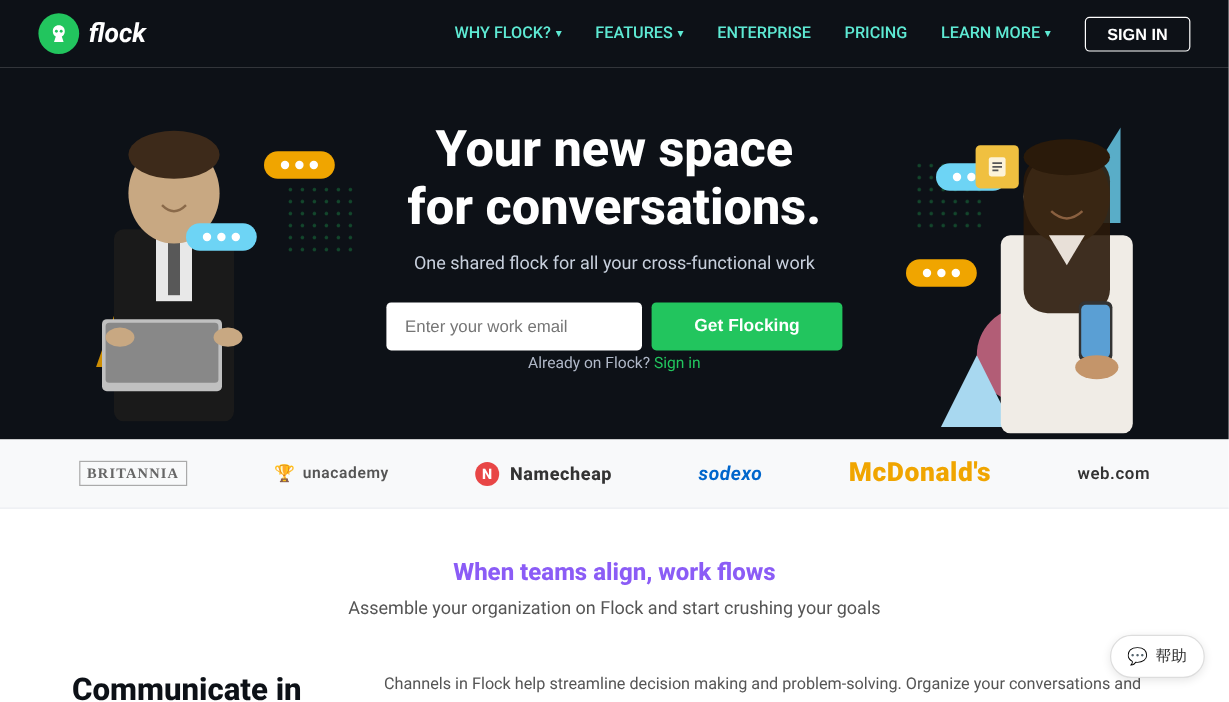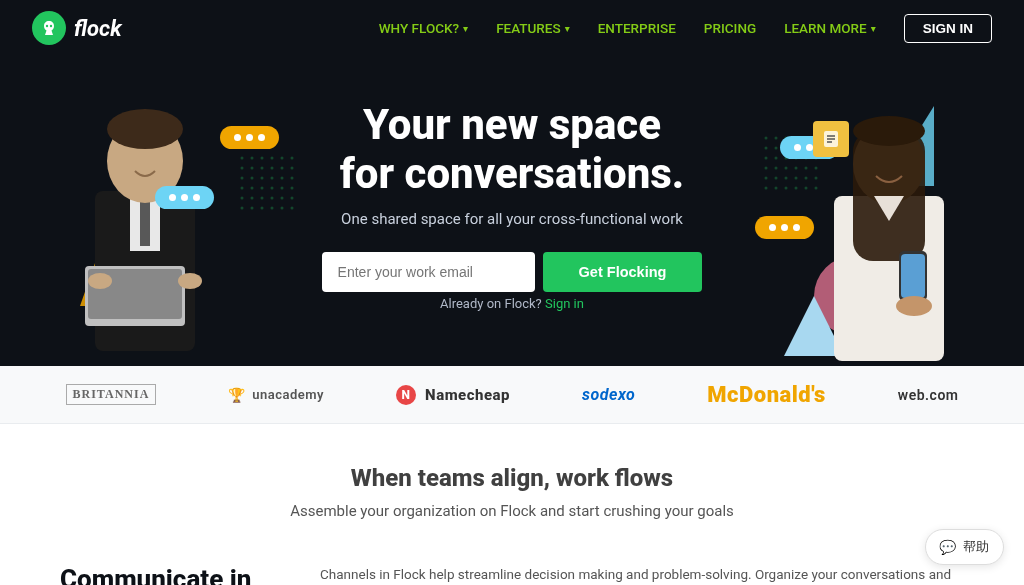--- a/index.html
+++ b/index.html
@@ -36,21 +36,21 @@
       font-size: 16px;
       font-weight: 900;
       color: #fff;
     }
     .nav-links {
       display: flex;
       align-items: center;
       gap: 28px;
     }
     .nav-link {
-      color: #84cc16;
+      color: #5eead4;
       font-size: 13.5px;
       font-weight: 500;
       cursor: pointer;
       display: flex;
       align-items: center;
       gap: 4px;
       white-space: nowrap;
       justify-content: space-between;
     }
     .nav-link .caret {
@@ -180,23 +180,23 @@
       gap: 6px;
     }
 
     
     .section-align {
       background: #fff;
       text-align: center;
       padding: 40px 20px 20px;
     }
     .section-align h2 {
-      font-size: 24px;
+      font-size: 20px;
       font-weight: 800;
-      color: #404040;
+      color: #8b5cf6;
       margin-bottom: 10px;
     }
     .section-align p {
       color: #555;
       font-size: 15px;
     }
 
     
     .section-bottom {
       display: flex;
@@ -374,21 +374,21 @@
       <line x1="6" y1="10" x2="14" y2="10" stroke="#555" stroke-width="1.5"></line>
       <line x1="6" y1="13" x2="11" y2="13" stroke="#555" stroke-width="1.5"></line>
     </svg>
   </div>
 
   <div class="hero-content">
     <h1 class="hero-title">
       <span>Your new space</span><br>
       <span>for conversations.</span>
     </h1>
-    <p class="hero-subtitle">One shared space for all your cross-functional work</p>
+    <p class="hero-subtitle">One shared flock for all your cross-functional work</p>
     <div class="hero-form">
       <input class="hero-email-input" type="email" placeholder="Enter your work email" style="">
       <button class="hero-cta-btn">Get Flocking</button>
     </div>
     <p class="hero-already">
       <span>Already on Flock?</span>
       <a href="#">Sign in</a>
     </p>
   </div>
 </section>

